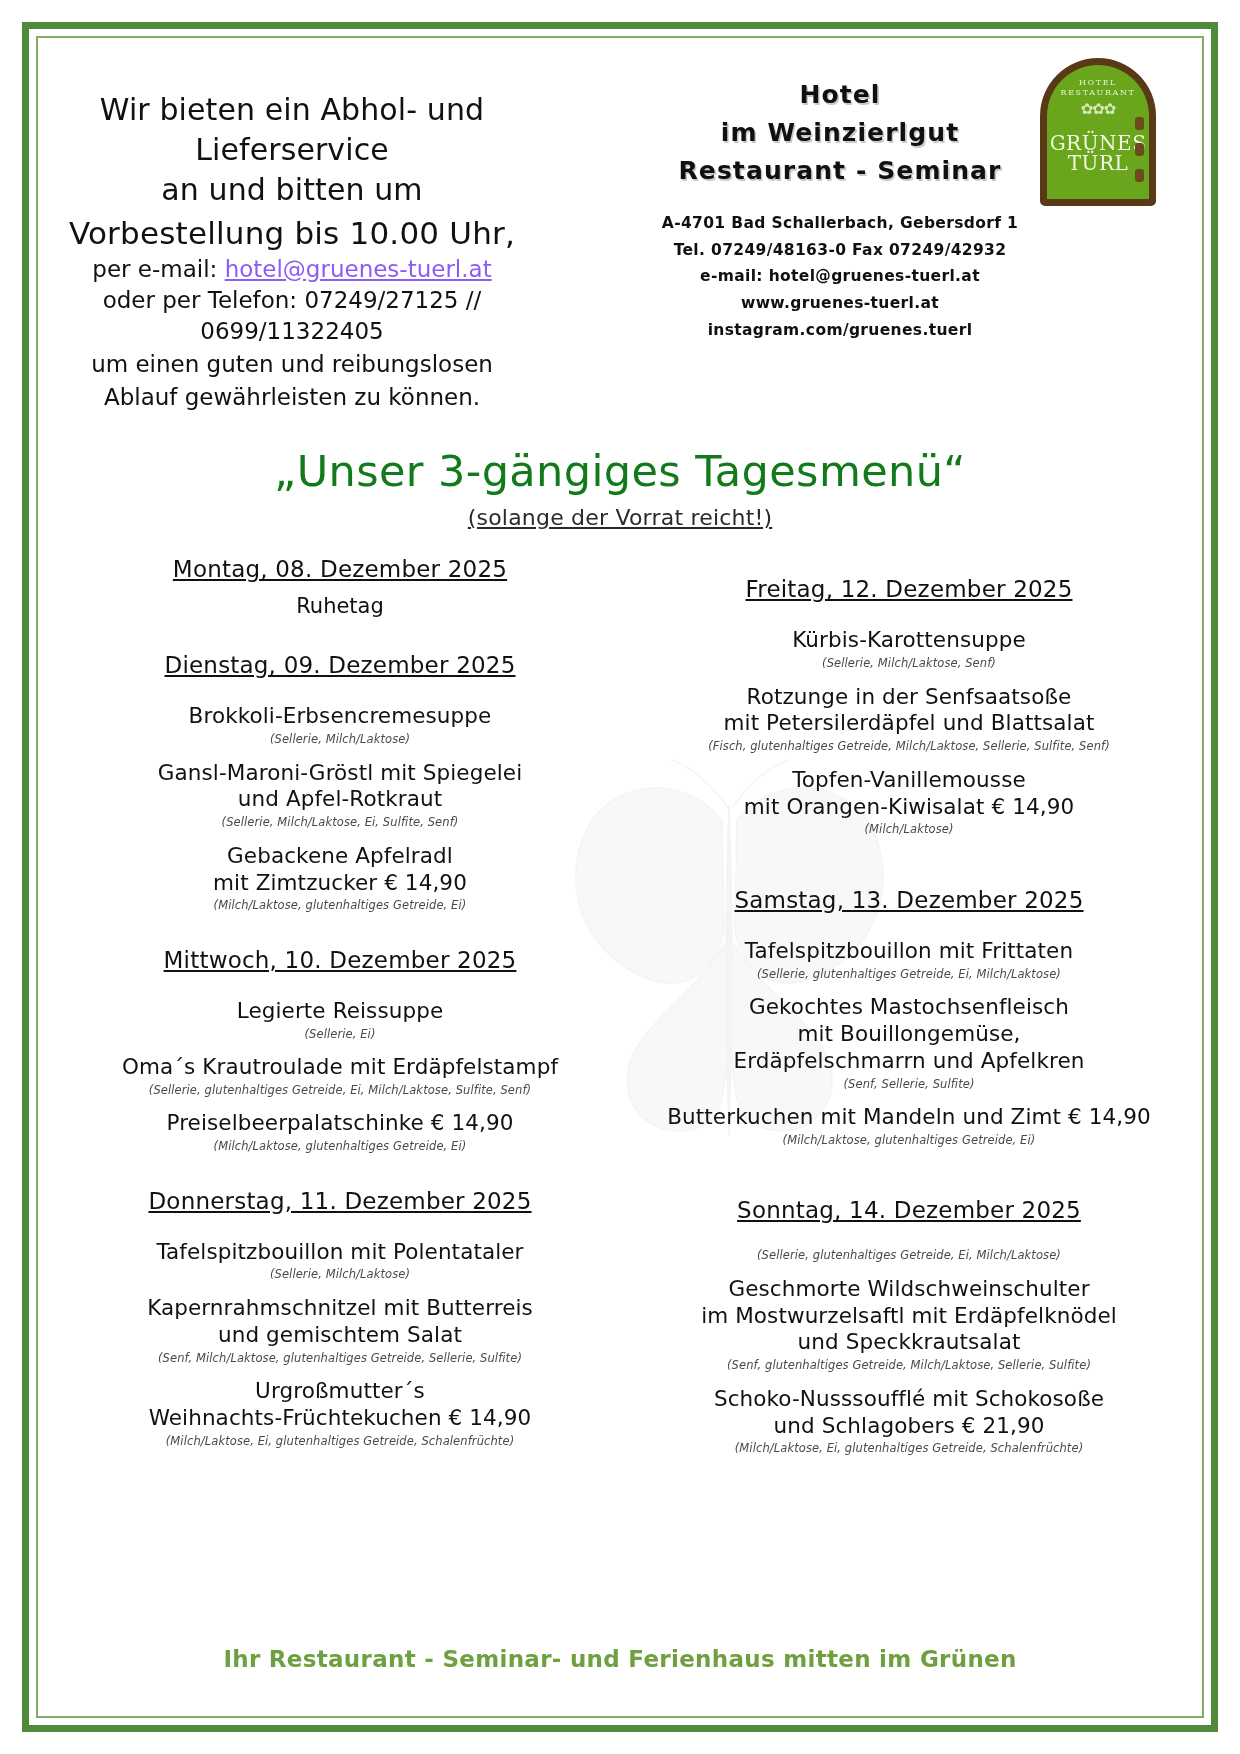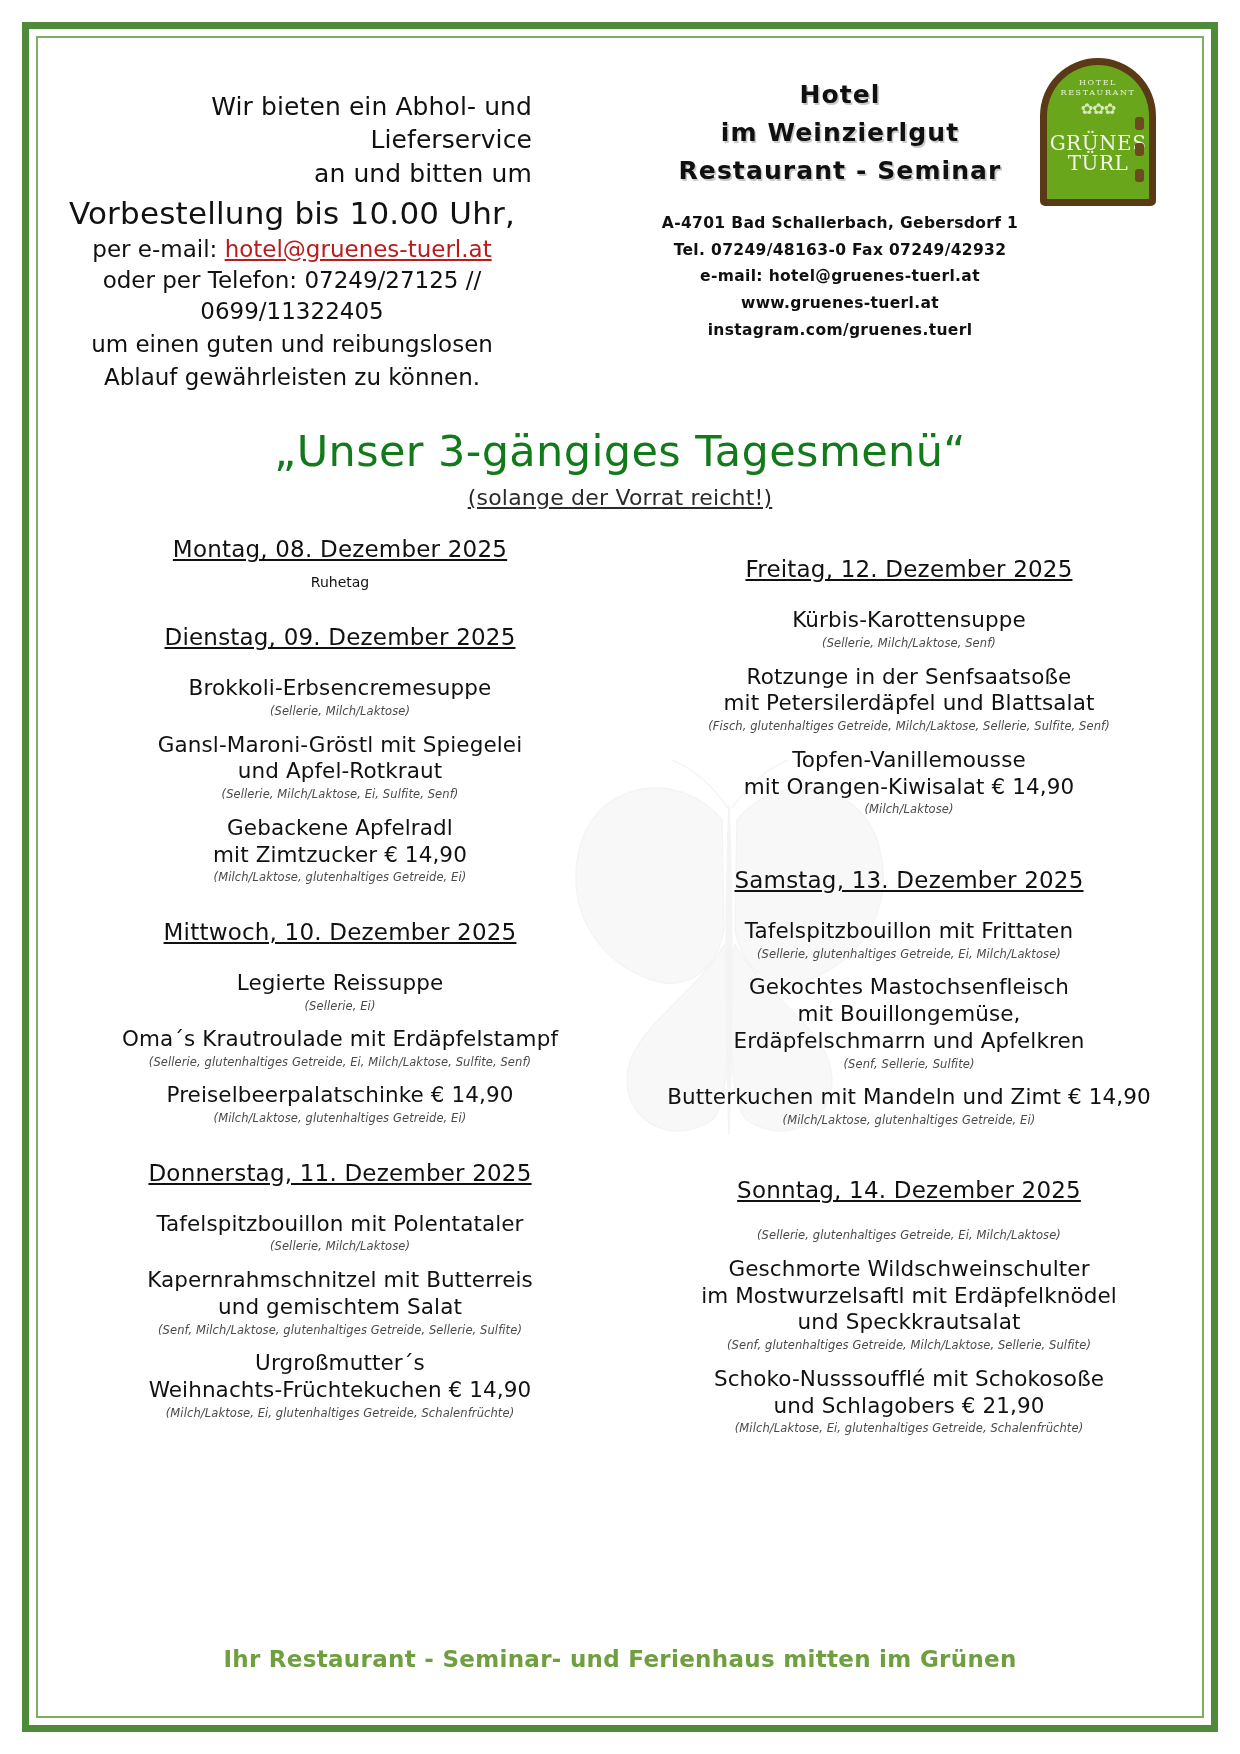--- a/index.html
+++ b/index.html
@@ -57,37 +57,36 @@
     padding-top: 12px;
   }
   .promo {
     width: 480px;
     text-align: center;
     font-family: "DejaVu Sans", sans-serif;
     color: #111;
     padding-top: 28px;
   }
   .promo .l1 {
-    font-size: 25px;
+    font-size: 30px;
     line-height: 1.33;
     letter-spacing: 0.1px;
-    text-align: right;
   }
   .promo .big {
     font-size: 31px;
     line-height: 1.32;
     margin-top: 3px;
     letter-spacing: 0.2px;
   }
   .promo .l2 {
     font-size: 23px;
     line-height: 1.35;
   }
   .promo .mail {
-    color: #b91c1c;
+    color: #8b5cf6;
     text-decoration: underline;
   }
   .promo .l3 {
     font-size: 23px;
     line-height: 1.35;
     margin-top: 2px;
   }
   .hotelblock {
     flex: 1;
     text-align: center;
@@ -222,21 +221,21 @@
   .course-allergens {
     font-size: 11.5px;
     font-style: italic;
     color: #4a4a4a;
     line-height: 1.25;
     margin-top: 2px;
     letter-spacing: 0.1px;
     text-align: center;
   }
   .closed-note {
-    font-size: 14px;
+    font-size: 21px;
     color: #111;
   }
   
   .col-right { padding-top: 20px; }
   .gap-lg { margin-bottom: 50px; }
   .gap-xl { }
   
   .footer {
     position: absolute;
     left: 0;

